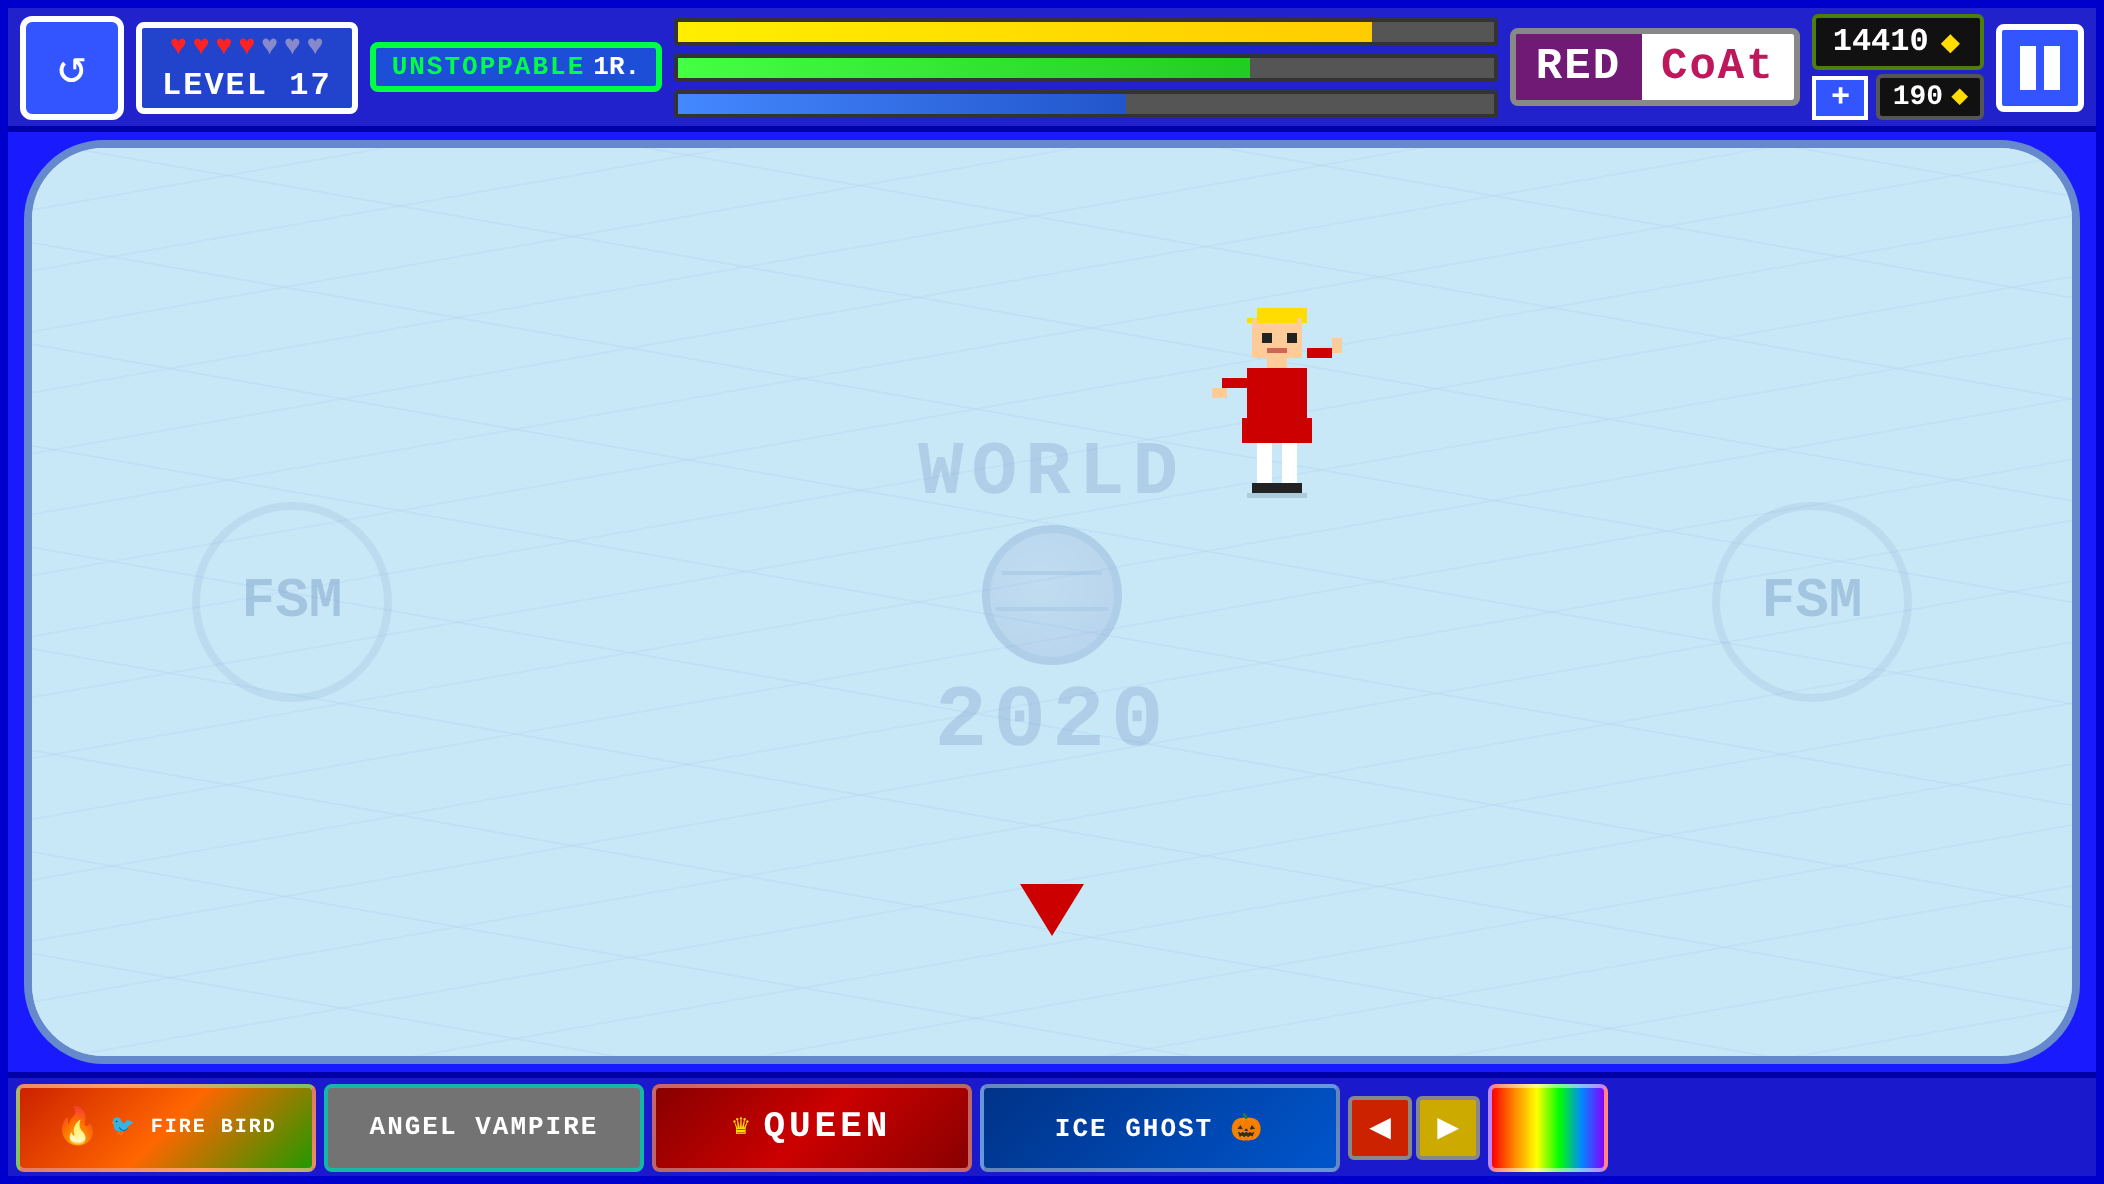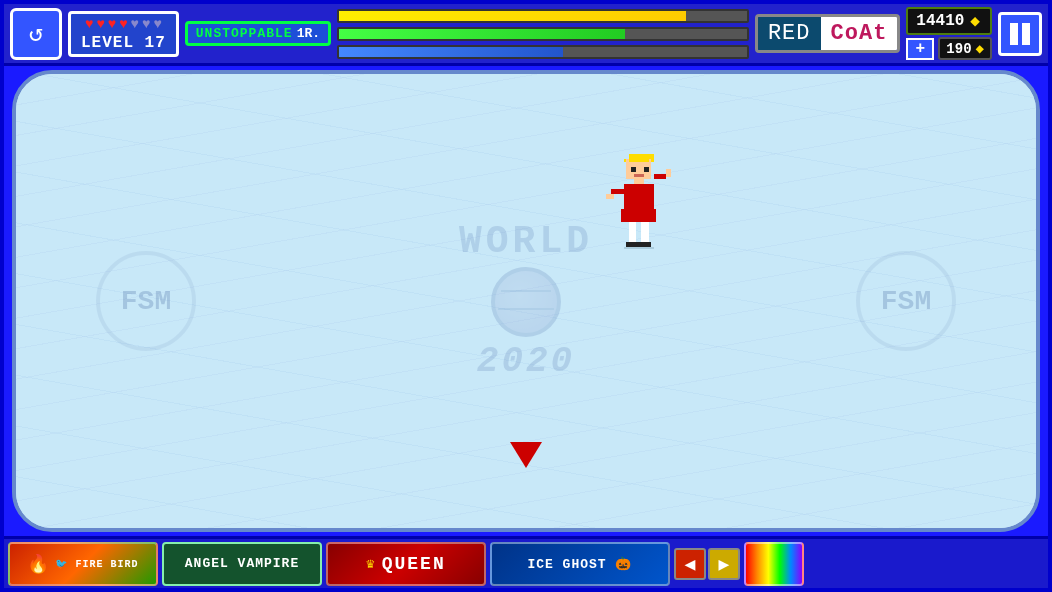--- a/index.html
+++ b/index.html
@@ -141,23 +141,23 @@
     #name-box {
       display: flex;
       align-items: center;
       border: 3px solid #888;
       border-radius: 4px;
       overflow: hidden;
       flex-shrink: 0;
     }
 
     #name-red {
-      background: #0c4a6e;
-      color: white;
-      font-weight: normal;
+      background: #701a75;
+      color: white;
+      font-weight: bold;
       font-size: 22px;
       padding: 4px 10px;
       letter-spacing: 1px;
     }
 
     #name-white {
       background: white;
       color: #be185d;
       font-weight: bold;
       font-size: 22px;
@@ -331,25 +331,24 @@
       content: '';
       position: absolute;
       top: 60%;
       left: 5%;
       width: 90%;
       height: 2px;
       background: #6688bb;
     }
 
     #world-year {
-      font-size: 36px;
+      font-size: 44px;
       font-weight: bold;
       letter-spacing: 3px;
       font-family: 'Courier New', monospace;
-      font-style: italic;
     }
 
     
     .fsm-logo {
       position: absolute;
       top: 50%;
       transform: translateY(-50%);
       width: 100px;
       height: 100px;
       border-radius: 50%;
@@ -417,23 +416,23 @@
     }
 
     #card-fire-bird {
       background: linear-gradient(135deg, #cc2200, #ff6600, #229900);
       color: white;
       min-width: 150px;
       gap: 4px;
     }
 
     #card-angel-vampire {
-      background: #14532d;
-      color: white;
-      border: 2px solid #86efac;
+      background: #737373;
+      color: white;
+      border: 2px solid #14b8a6;
       min-width: 160px;
     }
 
     #card-queen {
       background: linear-gradient(135deg, #cc0000, #ff0000);
       color: white;
       min-width: 160px;
       gap: 6px;
     }
 

